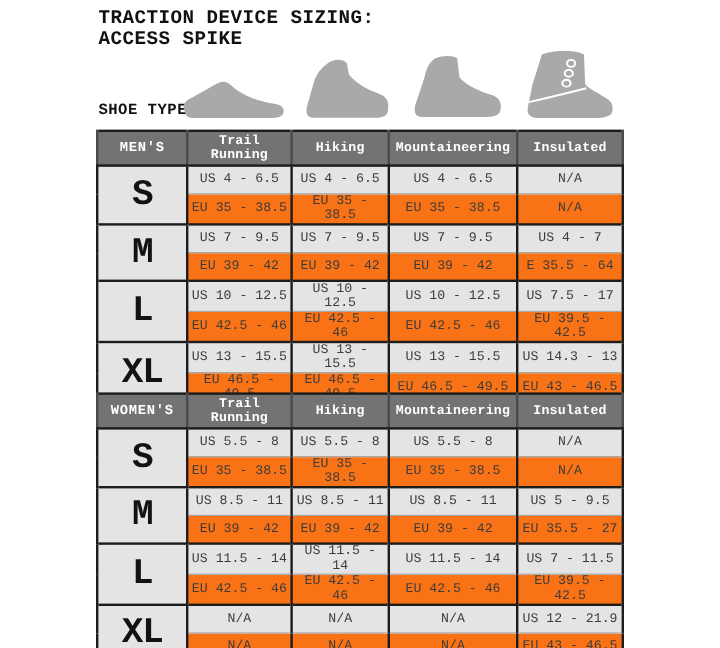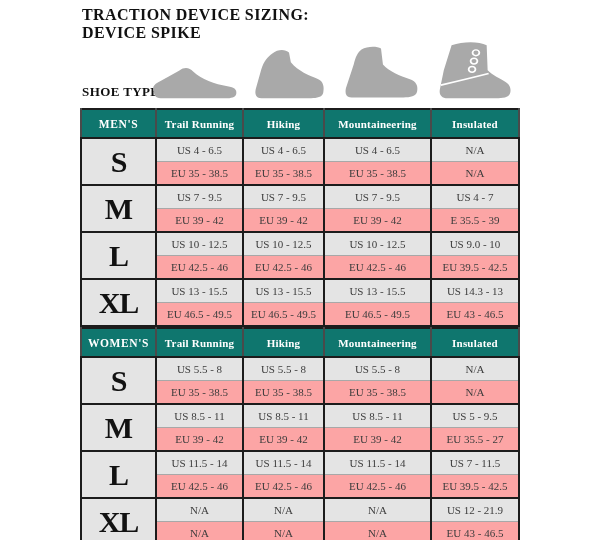--- a/index.html
+++ b/index.html
@@ -1,45 +1,45 @@
 <!DOCTYPE html>
 <html><head>
 <meta charset="utf-8">
 <style>
   html,body{margin:0;padding:0;background:#ffffff;}
   .page{position:relative;width:584px;height:540px;background:#ffffff;overflow:hidden;
-        font-family:Liberation Serif, serif;}
+        font-family:Liberation Mono, monospace;}
   .title{position:absolute;left:82px;top:6px;font-size:16px;line-height:18px;font-weight:900;
          letter-spacing:.4px;color:#111;white-space:pre;}
   .shoe-type{position:absolute;left:82px;top:84px;font-size:13px;font-weight:900;
              letter-spacing:.4px;color:#111;}
   .icon{position:absolute;}
   table.size-table{position:absolute;width:438px;border-collapse:collapse;table-layout:fixed;
                    border:2px solid #1c1c1c;}
   col.c0{width:75px;} col.c1{width:87px;} col.c2{width:81px;} col.c3{width:107px;} col.c4{width:88px;}
-  .size-table th{background:#0f766e;color:#ffffff;height:25px;font-size:11px;font-weight:700;
+  .size-table th{background:#737373;color:#ffffff;height:25px;font-size:11px;font-weight:700;
                  letter-spacing:.2px;text-align:center;vertical-align:middle;
                  border-left:2px solid #4a4a4a;border-right:2px solid #4a4a4a;
                  border-bottom:2px solid #1c1c1c;}
   .size-table th.gender{font-size:11.5px;letter-spacing:.6px;}
   .size-table td{height:22px;font-size:11px;color:#3c3c3c;text-align:center;vertical-align:middle;
                  border-left:2px solid #1c1c1c;border-right:2px solid #1c1c1c;padding:0;}
   .size-table tr.us td{background:#e4e4e4;border-bottom:1px solid #a8a8a8;border-top:2px solid #1c1c1c;}
-  .size-table tr.eu td{background:#fca5a5;}
+  .size-table tr.eu td{background:#f97316;}
   .size-table td.size{background:#ffffff;font-size:30px;font-weight:900;color:#121212;
                       letter-spacing:-1px;border-bottom:2px solid #1c1c1c;}
   #mens-table{left:80px;top:108px;}
   #womens-table{left:80px;top:327px;}
 </style>
 </head>
 <body>
 
 <div class="page">
 
-  <div class="title"><span>TRACTION DEVICE SIZING:</span><br><span>DEVICE SPIKE</span></div>
+  <div class="title"><span>TRACTION DEVICE SIZING:</span><br><span>ACCESS SPIKE</span></div>
 
   <div class="shoe-type">SHOE TYPE</div>
 
   <svg class="icon" style="left:150px;top:62px;" width="88" height="38" viewBox="0 0 100 44" preserveAspectRatio="none">
     <path fill="#a9a9a9" d="M4 34 C2 28 6 25 12 22 L33 10 C40 5 45 7 49 11 C58 20 74 26 88 28 C96 29 99 32 98 37 C97 41 92 42 86 42 L12 42 C6 42 5 38 4 34 Z"></path>
   </svg>
   <svg class="icon" style="left:252px;top:48px;" width="74" height="52" viewBox="0 0 80 58" preserveAspectRatio="none">
     <path fill="#a9a9a9" d="M22 6 C28 1 36 1 40 5 L42 16 C50 26 62 31 70 34 C78 37 78 44 77 50 C76 55 70 56 64 56 L10 56 C4 56 3 51 4 46 L10 24 C13 14 17 10 22 6 Z"></path>
   </svg>
   <svg class="icon" style="left:342px;top:46px;" width="78" height="54" viewBox="0 0 80 64" preserveAspectRatio="none">
@@ -88,28 +88,28 @@
         <td class="size" rowspan="2">M</td>
         <td>US 7 - 9.5</td>
         <td>US 7 - 9.5</td>
         <td>US 7 - 9.5</td>
         <td>US 4 - 7</td>
       </tr>
       <tr class="eu">
         <td>EU 39 - 42</td>
         <td>EU 39 - 42</td>
         <td>EU 39 - 42</td>
-        <td>E 35.5 - 39</td>
+        <td>E 35.5 - 64</td>
       </tr>
       <tr class="us">
         <td class="size" rowspan="2">L</td>
         <td>US 10 - 12.5</td>
         <td>US 10 - 12.5</td>
         <td>US 10 - 12.5</td>
-        <td>US 9.0 - 10</td>
+        <td>US 7.5 - 17</td>
       </tr>
       <tr class="eu">
         <td>EU 42.5 - 46</td>
         <td>EU 42.5 - 46</td>
         <td>EU 42.5 - 46</td>
         <td>EU 39.5 - 42.5</td>
       </tr>
       <tr class="us">
         <td class="size" rowspan="2">XL</td>
         <td>US 13 - 15.5</td>

